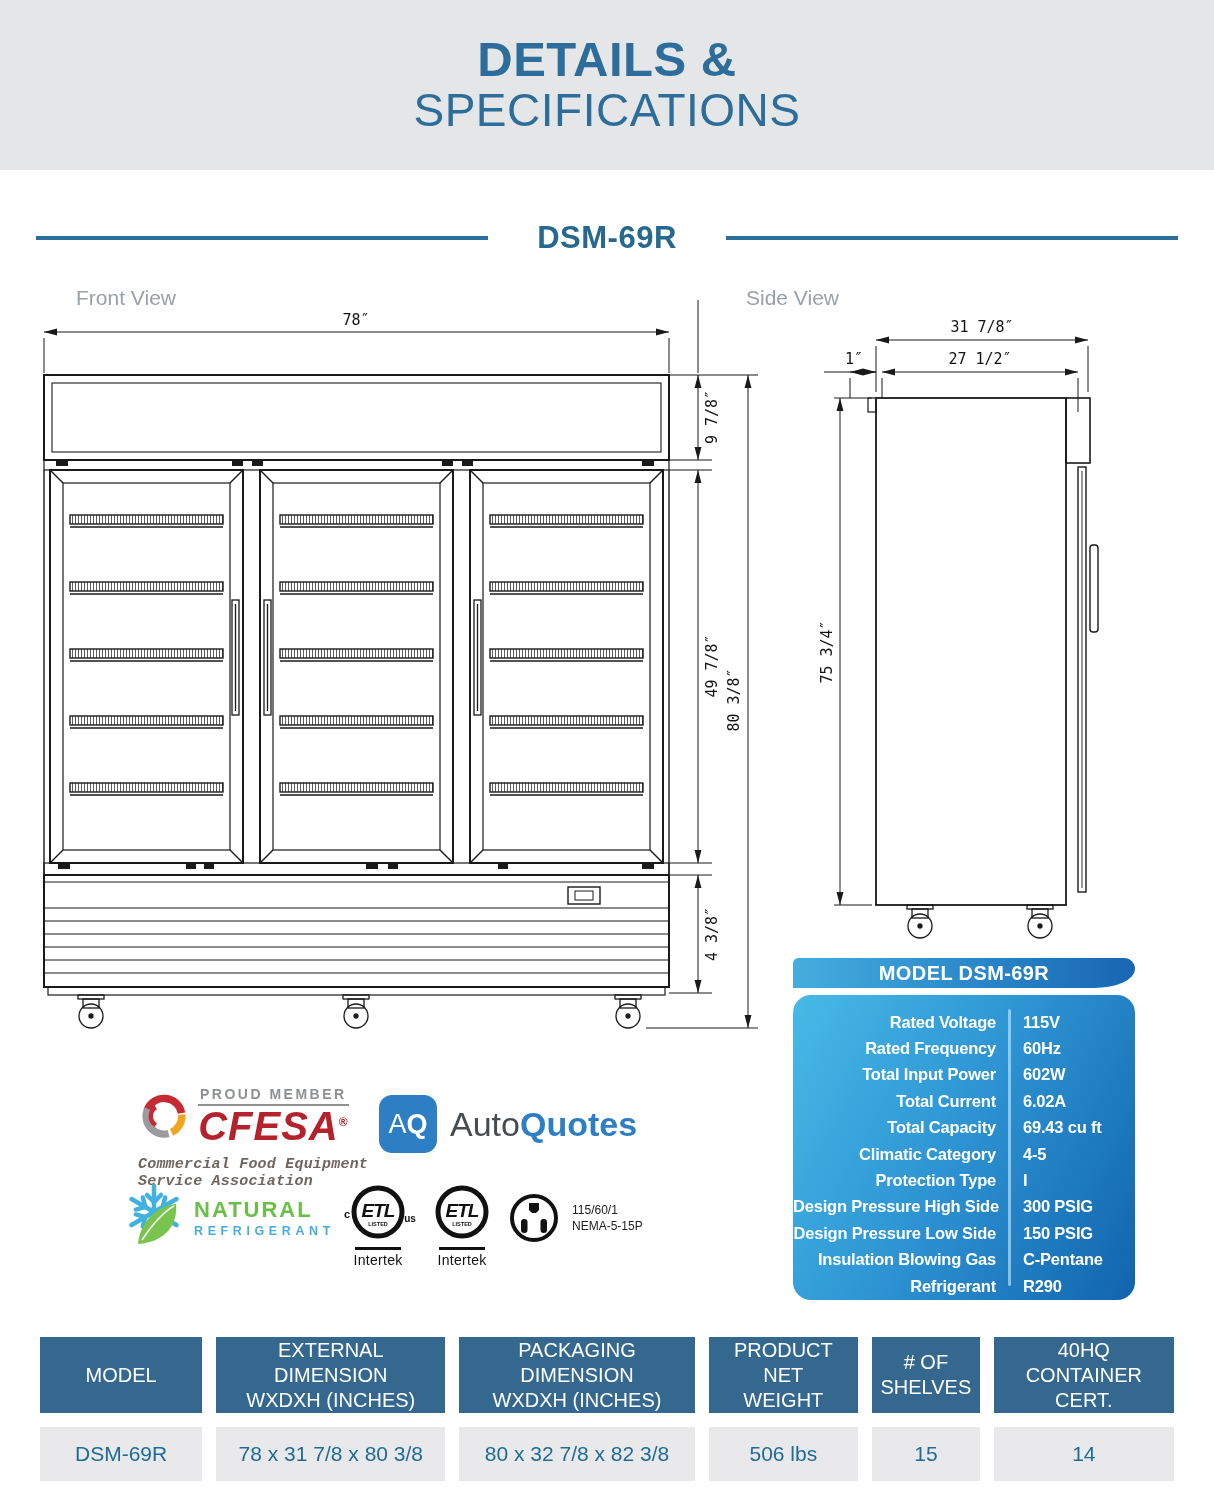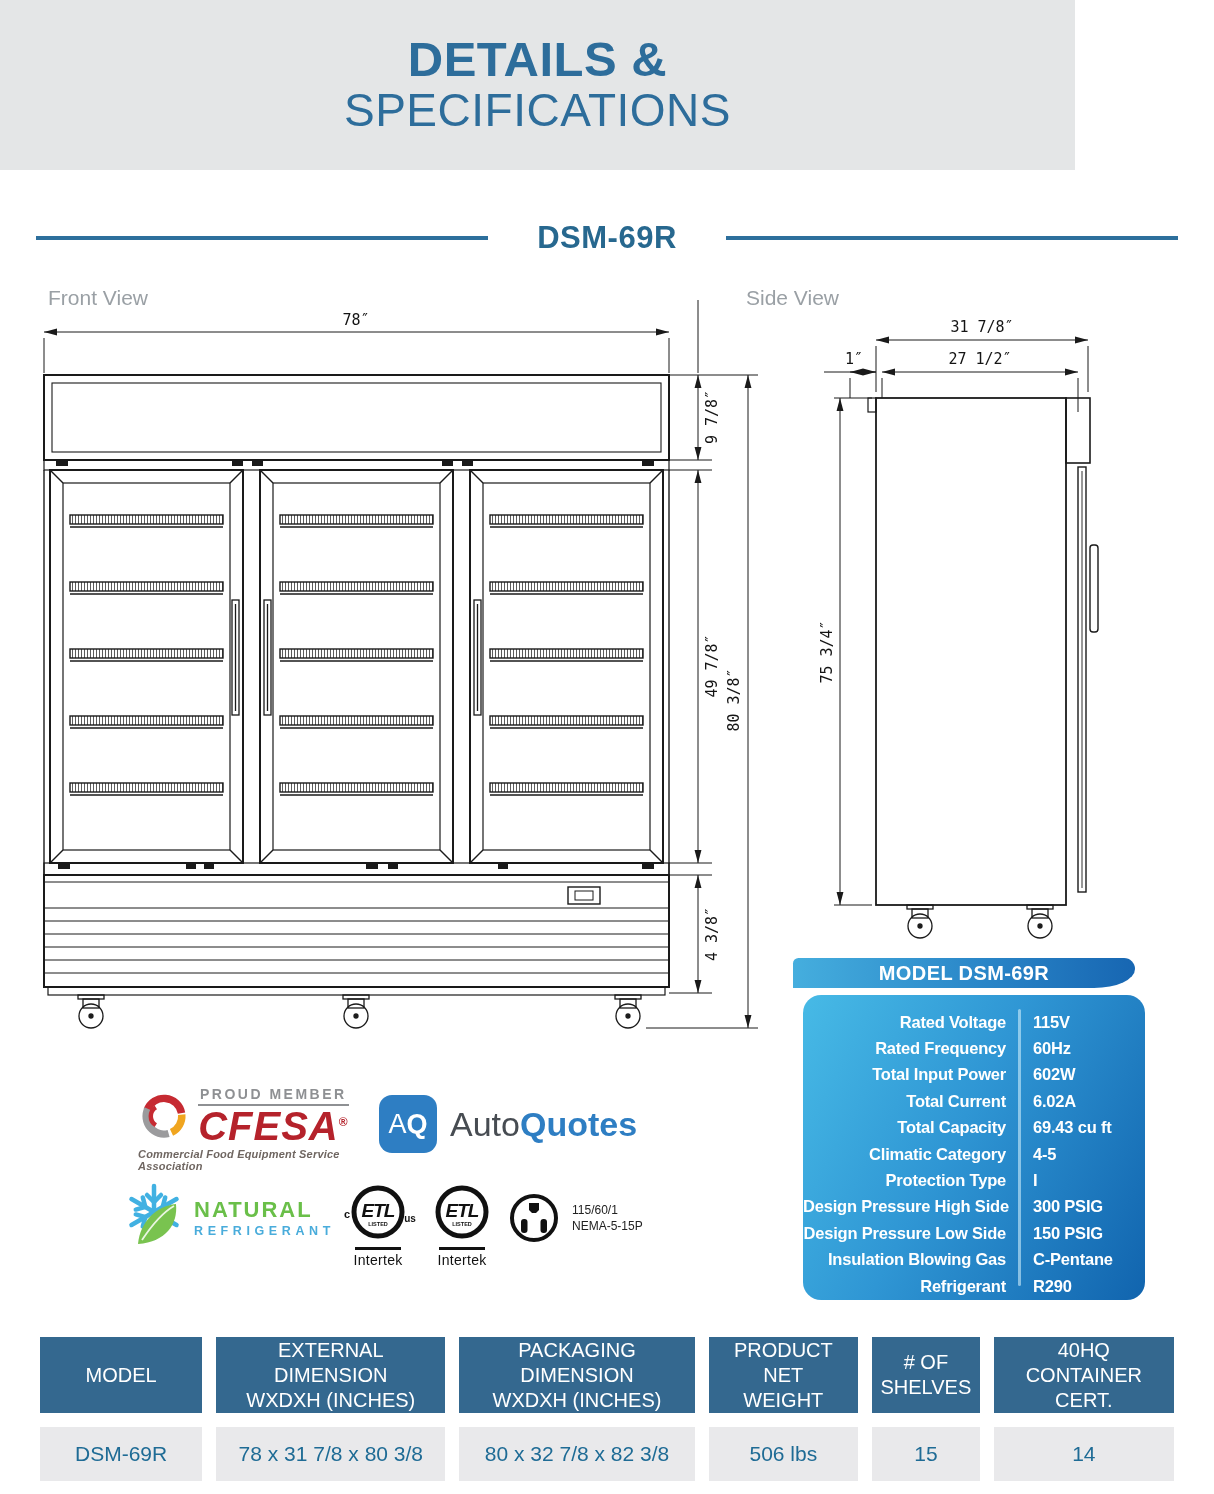--- a/index.html
+++ b/index.html
@@ -1,21 +1,21 @@
 <!DOCTYPE html>
 <html><head>
 <meta charset="utf-8">
 <style>
   html,body{margin:0;padding:0;background:#fff;}
   .page{position:relative;width:1214px;height:1494px;background:#ffffff;overflow:hidden;
         font-family:"Liberation Sans",sans-serif;}
   .abs{position:absolute;}
 
   
-  .header-band{position:absolute;left:0;top:0;width:1075px;height:170px;background:#e4e6e7;
+  .header-band{position:absolute;left:0;top:0;width:1214px;height:170px;background:#e4e6e7;
                display:flex;flex-direction:column;align-items:center;justify-content:center;}
   .title-1{color:#2d6d9b;font-size:49px;font-weight:700;letter-spacing:.5px;line-height:1.05;}
   .title-2{color:#2d6d9b;font-size:46px;font-weight:400;letter-spacing:.5px;line-height:1.1;}
 
   
   .model-banner{position:absolute;left:0;top:216px;width:1214px;height:44px;
                 display:flex;align-items:center;}
   .banner-line{height:4px;background:#2d6f9c;}
   .banner-line.l{width:452px;margin-left:36px;}
   .banner-line.r{width:452px;margin-right:36px;}
@@ -28,21 +28,21 @@
   .draw{stroke:#1a1a1a;fill:none;}
 
   
   .cfesa{position:absolute;left:138px;top:1086px;width:262px;}
   .cfesa-top{display:flex;align-items:flex-start;}
   .cfesa-right{margin-left:8px;display:flex;flex-direction:column;align-items:center;}
   .cfesa-proud{color:#8e9093;font-size:14px;font-weight:700;letter-spacing:2.5px;
                border-bottom:2px solid #8e9093;padding:0 2px 2px 2px;}
   .cfesa-name{color:#b5222b;font-size:40px;font-weight:700;font-style:italic;letter-spacing:1px;line-height:1.0;}
   .cfesa-name sup{font-size:12px;font-style:normal;}
-  .cfesa-tag{margin-top:2px;color:#6f6661;font-size:11px;font-style:italic;font-weight:700;letter-spacing:.2px;}
+  .cfesa-tag{margin-top:10px;color:#6f6661;font-size:15px;font-style:italic;font-weight:700;letter-spacing:.2px;font-family:Liberation Mono, monospace;}
 
   .aq{position:absolute;left:379px;top:1095px;display:flex;align-items:center;}
   .aq-badge{width:58px;height:58px;border-radius:13px;background:#2e7ec3;color:#fff;
             display:flex;align-items:center;justify-content:center;font-size:27px;}
   .aq-badge b{font-weight:700;}
   .aq-text{margin-left:13px;font-size:34px;color:#474c52;}
   .aq-text b{color:#2e7ec3;font-weight:700;}
 
   .natref{position:absolute;left:122px;top:1182px;display:flex;align-items:center;}
   .natref-txt{margin-left:2px;}
@@ -57,21 +57,21 @@
   .nema-txt{margin-left:12px;font-size:12px;color:#222;line-height:1.35;}
 
   
   .spec-head{position:absolute;left:793px;top:958px;width:342px;height:30px;
              background:linear-gradient(90deg,#45aede 0%,#2a86c8 55%,#1766b2 100%);
              border-radius:8px 16px 60px 0 / 8px 16px 28px 0;
              color:#fff;font-size:20px;font-weight:700;letter-spacing:.4px;
              display:flex;align-items:center;justify-content:center;}
   .spec-body{position:absolute;left:793px;top:995px;width:342px;height:305px;
              background:linear-gradient(118deg,#47bae6 0%,#2f96d4 45%,#1164ae 100%);
-             border-radius:18px;box-sizing:border-box;padding-top:14px;margin-left:10px;}
+             border-radius:18px;box-sizing:border-box;padding-top:14px;}
   .spec-divider{position:absolute;left:215px;top:14px;bottom:14px;width:2.5px;
                 background:rgba(220,245,255,.55);border-radius:2px;}
   .sp-row{display:flex;height:26.4px;align-items:center;color:#fff;font-size:16.5px;font-weight:700;letter-spacing:-.2px;}
   .sp-label{width:203px;text-align:right;white-space:nowrap;}
   .sp-value{margin-left:27px;text-align:left;white-space:nowrap;}
 
   
   .spec-table{position:absolute;left:40px;top:1337px;width:1134px;
               display:grid;grid-template-columns:169fr 239fr 245fr 156fr 112fr 188fr;
               grid-auto-rows:auto;gap:14px;}
@@ -90,21 +90,21 @@
     <div class="title-1">DETAILS &amp;</div>
     <div class="title-2">SPECIFICATIONS</div>
   </div>
 
   <div class="model-banner">
     <div class="banner-line l"></div>
     <div class="banner-text">DSM-69R</div>
     <div class="banner-line r"></div>
   </div>
 
-  <div class="view-label" style="left:48px;top:286px;">Front View</div>
+  <div class="view-label" style="left:76px;top:286px;">Front View</div>
   <div class="view-label" style="left:746px;top:286px;">Side View</div>
 
   <svg class="abs" style="left:36px;top:280px;" width="728" height="772" viewBox="0 0 728 772">
     <defs>
       <marker id="arr" viewBox="0 0 12 8" refX="12" refY="4" markerWidth="13" markerHeight="9" orient="auto-start-reverse">
         <path d="M12,4 L0,0.8 L0,7.2 Z" fill="#1a1a1a"></path>
       </marker>
       <pattern id="hatch" width="3" height="9" patternUnits="userSpaceOnUse">
         <path d="M1.5,0 V9" stroke="#333" stroke-width="0.8"></path>
       </pattern>

